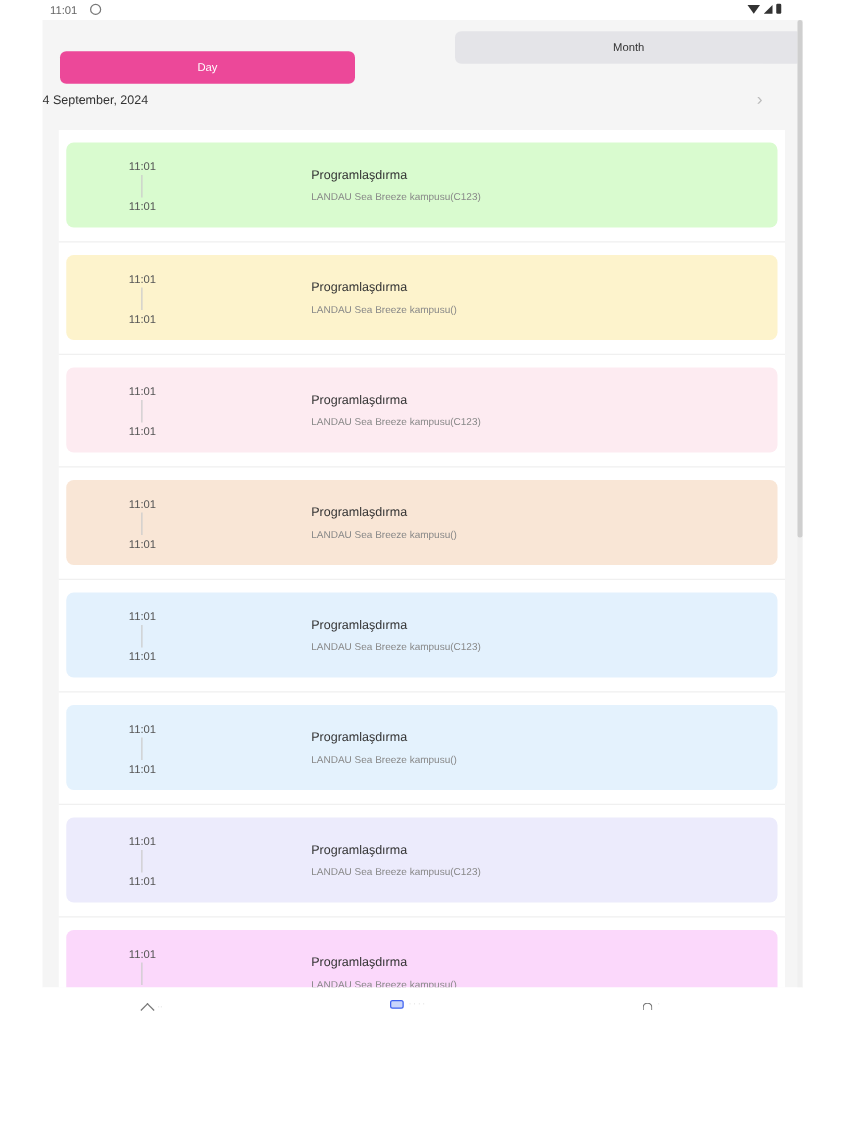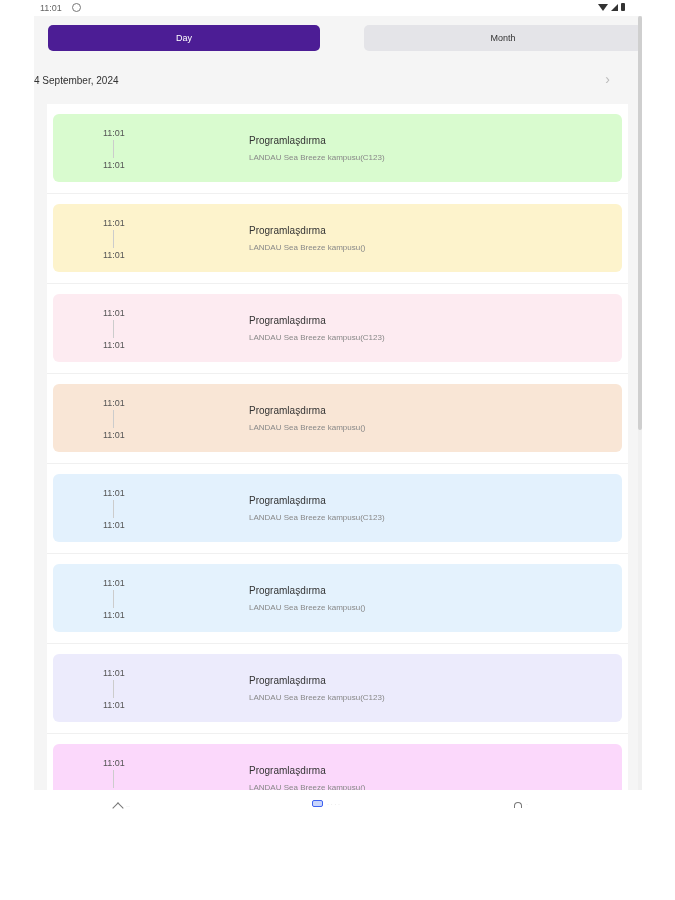--- a/index.html
+++ b/index.html
@@ -13,21 +13,21 @@
   .wifi-icon { width: 0; height: 0; border-left: 5px solid transparent; border-right: 5px solid transparent; border-top: 7px solid #333; }
   .signal-icon { width: 0; height: 0; border-left: 7px solid transparent; border-bottom: 7px solid #333; }
   .battery-icon { width: 4px; height: 8px; background: #333; border-radius: 1px; }
 
   .app { position: absolute; left: 34px; top: 16px; width: 608px; height: 774px; background: #f5f5f5; overflow: hidden; }
 
   .scrollbar { position: absolute; left: 638px; top: 16px; width: 4px; height: 774px; background: #f0f0f0; }
   .scrollbar-thumb { position: absolute; left: 0; top: 0; width: 4px; height: 414px; background: #cfcfcf; border-radius: 2px; }
 
   .toggle { position: absolute; top: 9px; height: 26px; border-radius: 5px; font-size: 9px; display: flex; align-items: center; justify-content: center; cursor: pointer; }
-  .toggle-day { left: 14px; width: 272px; background: #4c1d95; color: #fff; }
+  .toggle-day { left: 14px; width: 236px; background: #ec4899; color: #fff; margin-top: 16px; }
   .toggle-month { left: 330px; width: 278px; background: #e4e4e8; color: #333; }
 
   .date-nav { position: absolute; top: 55px; left: 0; width: 604px; height: 20px; }
   .date-prev { position: absolute; left: 28px; top: 0; font-size: 14px; color: #bbb; cursor: pointer; }
   .date-next { position: absolute; right: 28px; top: 0; font-size: 14px; color: #bbb; cursor: pointer; }
   .date-label { position: absolute; left: 0; right: 0; top: 4px; text-align: left; font-size: 10px; color: #333; }
 
   .list { position: absolute; left: 13px; top: 88px; width: 581px; height: 700px; background: #ffffff; }
   .card-wrap { position: absolute; left: 0; width: 581px; height: 90px; border-bottom: 1px solid #f0f0f0; }
   .card { position: absolute; left: 6px; top: 10px; width: 569px; height: 68px; border-radius: 6px; cursor: pointer; }

